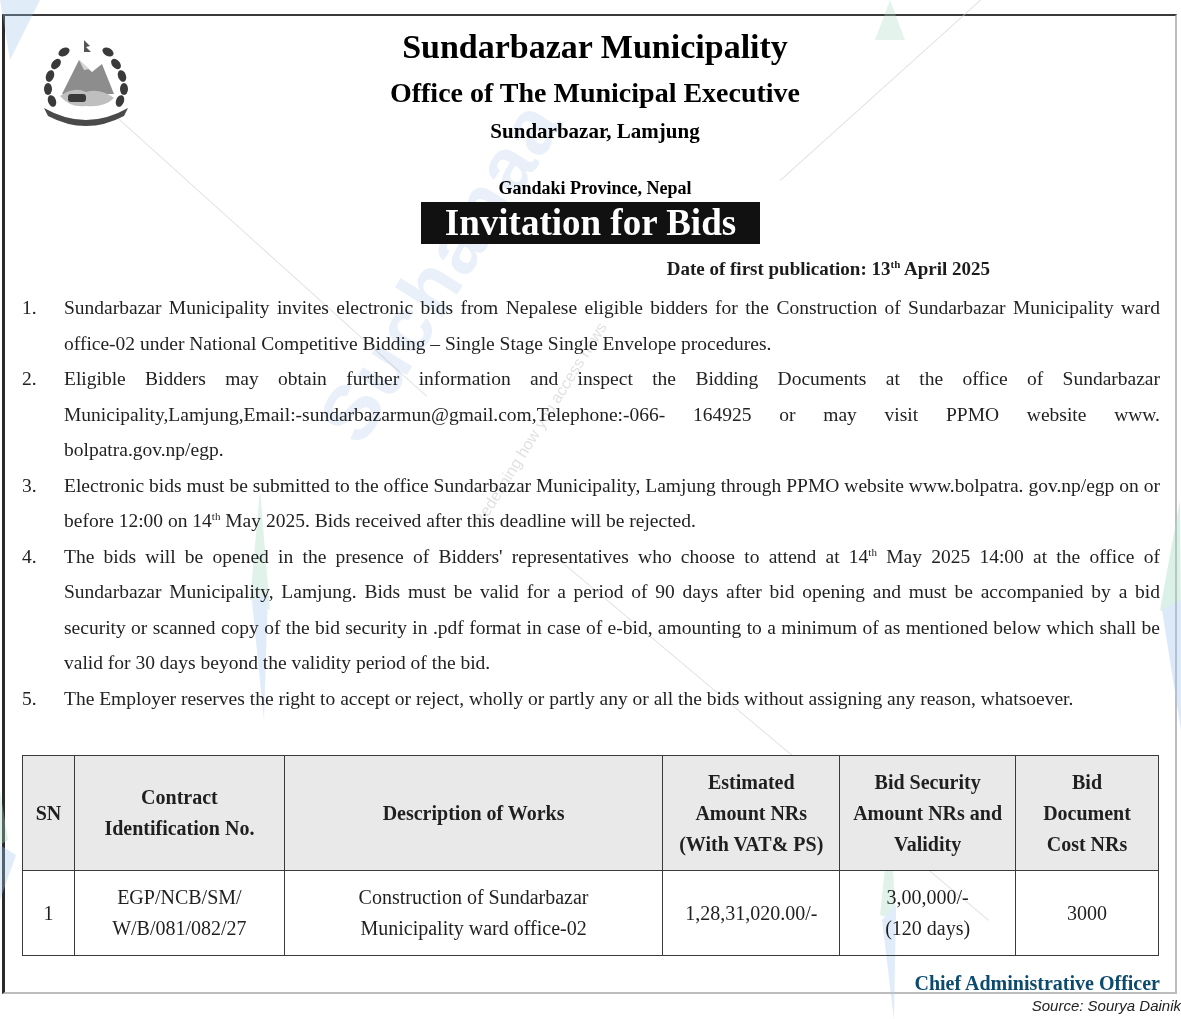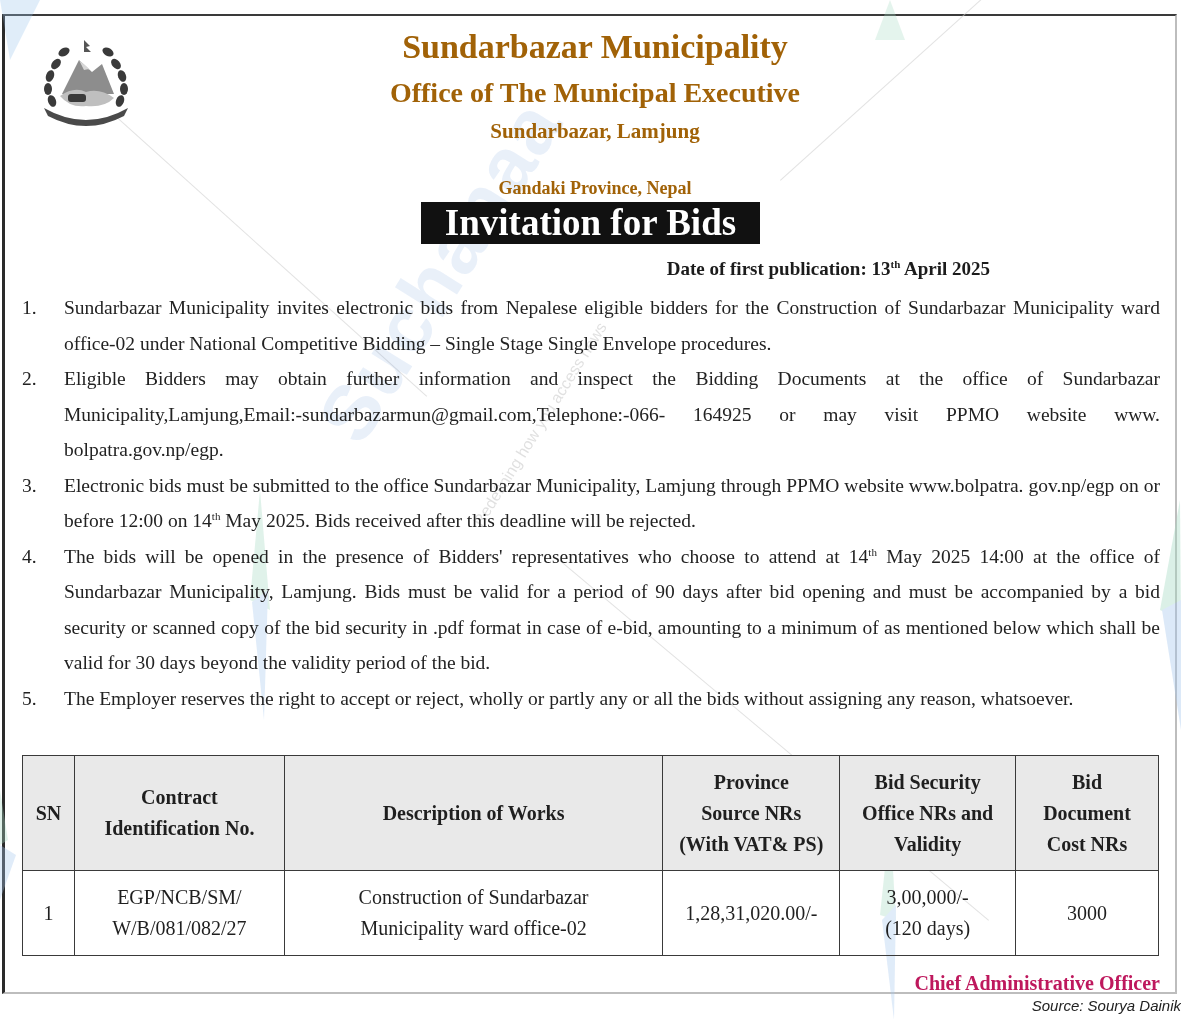--- a/index.html
+++ b/index.html
@@ -76,21 +76,21 @@
       top: 36px;
       width: 104px;
       height: 94px;
     }
     .header {
       position: absolute;
       left: 200px;
       width: 790px;
       text-align: center;
       font-weight: bold;
-      color: #a16207;
+      color: #000000;
     }
     .h-title { top: 28px; font-size: 34px; }
     .h-office { top: 77px; font-size: 28px; text-align: center; }
     .h-addr1 { top: 119px; font-size: 21px; }
     .h-addr2 { top: 146px; font-size: 18px; margin-top: 32px; }
     .ifb {
       position: absolute;
       left: 421px;
       top: 202px;
       width: 339px;
@@ -160,21 +160,21 @@
       height: 84px;
       line-height: 31px;
       font-weight: normal;
     }
     .signoff {
       position: absolute;
       right: 21px;
       top: 972px;
       font-weight: bold;
       font-size: 20px;
-      color: #be185d;
+      color: #0c4a6e;
     }
     .source {
       position: absolute;
       right: 0;
       top: 997px;
       font-family: "Liberation Sans", "DejaVu Sans", sans-serif;
       font-style: italic;
       font-size: 15px;
       color: #222;
     }
@@ -278,22 +278,22 @@
     <col style="width:379px">
     <col style="width:177px">
     <col style="width:176px">
     <col style="width:143px">
   </colgroup>
   <thead>
     <tr>
       <th><span>SN</span></th>
       <th><span>Contract</span><br><span>Identification No.</span></th>
       <th><span>Description of Works</span></th>
-      <th><span>Province</span><br><span>Source NRs</span><br><span>(With VAT&amp; PS)</span></th>
-      <th><span>Bid Security</span><br><span>Office NRs and</span><br><span>Validity</span></th>
+      <th><span>Estimated</span><br><span>Amount NRs</span><br><span>(With VAT&amp; PS)</span></th>
+      <th><span>Bid Security</span><br><span>Amount NRs and</span><br><span>Validity</span></th>
       <th><span>Bid</span><br><span>Document</span><br><span>Cost NRs</span></th>
     </tr>
   </thead>
   <tbody>
     <tr>
       <td>1</td>
       <td><span>EGP/NCB/SM/</span><br><span>W/B/081/082/27</span></td>
       <td><span>Construction of Sundarbazar</span><br><span>Municipality ward office-02</span></td>
       <td>1,28,31,020.00/-</td>
       <td><span>3,00,000/-</span><br><span>(120 days)</span></td>

